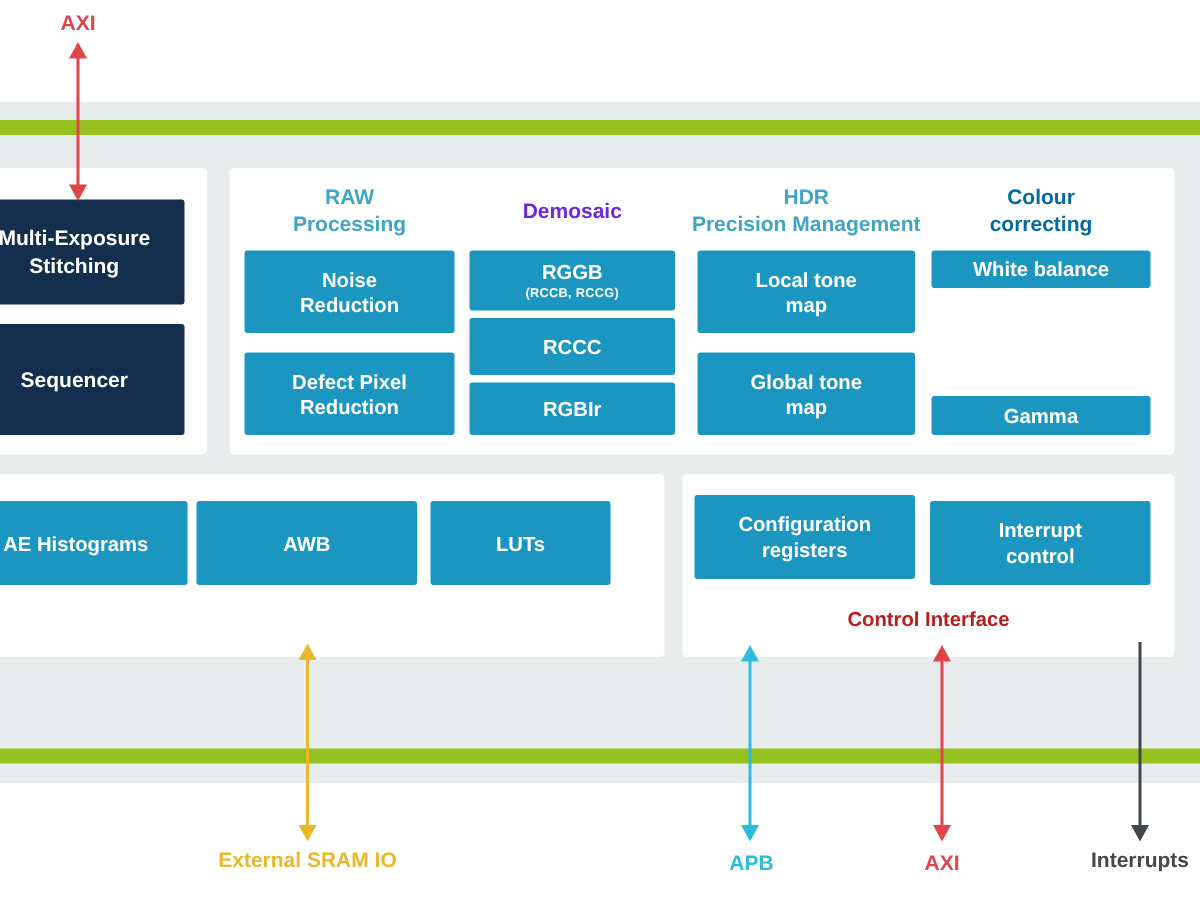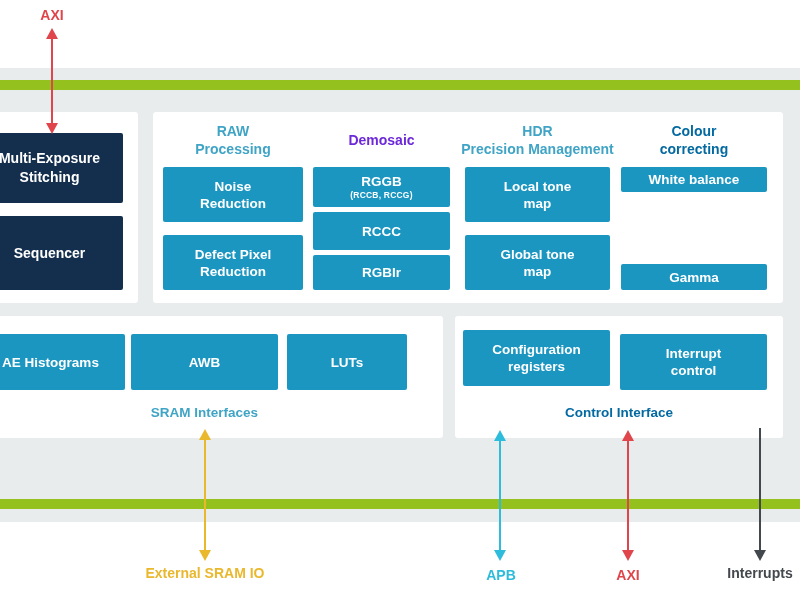--- a/index.html
+++ b/index.html
@@ -71,29 +71,28 @@
     <div class="abs hdr" style="left: 468px; top: 9px; width: 146px; height: 38px; color: #0369a1;">Colour
 correcting</div>
     <div class="abs block" style="left: 468px; top: 55px; width: 146px; height: 25px; background: rgb(27, 150, 193); color: rgb(255, 255, 255);">White balance</div>
     <div class="abs block" style="left: 468px; top: 152px; width: 146px; height: 26px; background: rgb(27, 150, 193); color: rgb(255, 255, 255);">Gamma</div>
   </div>
 
   <div class="abs panel" style="left: -24px; top: 316px; width: 467px; height: 122px; background: rgb(255, 255, 255);">
     <div class="abs block" style="left: 0px; top: 18px; width: 149px; height: 56px; background: rgb(27, 150, 193); color: rgb(255, 255, 255);">AE Histograms</div>
     <div class="abs block" style="left: 155px; top: 18px; width: 147px; height: 56px; background: rgb(27, 150, 193); color: rgb(255, 255, 255);">AWB</div>
     <div class="abs block" style="left: 311px; top: 18px; width: 120px; height: 56px; background: rgb(27, 150, 193); color: rgb(255, 255, 255);">LUTs</div>
-    <div class="abs iface-lbl" style="left: 155px; top: 86px; width: 147px; height: 20px; color: rgb(63, 164, 197);">SRAM Interfaces</div>
   </div>
 
   <div class="abs panel" style="left: 455px; top: 316px; width: 328px; height: 122px; background: rgb(255, 255, 255);">
     <div class="abs block" style="left: 8px; top: 14px; width: 147px; height: 56px; background: rgb(27, 150, 193); color: rgb(255, 255, 255);">Configuration
 registers</div>
     <div class="abs block" style="left: 165px; top: 18px; width: 147px; height: 56px; background: rgb(27, 150, 193); color: rgb(255, 255, 255);">Interrupt
 control</div>
-    <div class="abs iface-lbl" style="left: 0px; top: 86px; width: 328px; height: 20px; color: #0369a1;">Control Interface</div>
+    <div class="abs iface-lbl" style="left: 0px; top: 86px; width: 328px; height: 20px; color: #b91c1c;">Control Interface</div>
   </div>
 
   <svg class="abs arrow" style="left:197px;top:429px" width="16" height="132">
     <line x1="8" y1="9" x2="8" y2="123" stroke-width="2" stroke="#eab82d"></line>
     <polygon points="8,0 2,11 14,11" fill="#eab82d"></polygon>
     <polygon points="8,132 2,121 14,121" fill="#eab82d"></polygon>
   </svg>
   <svg class="abs arrow" style="left:492px;top:430px" width="16" height="131">
     <line x1="8" y1="9" x2="8" y2="122" stroke-width="2" stroke="#2ebcdc"></line>
     <polygon points="8,0 2,11 14,11" fill="#2ebcdc"></polygon>

